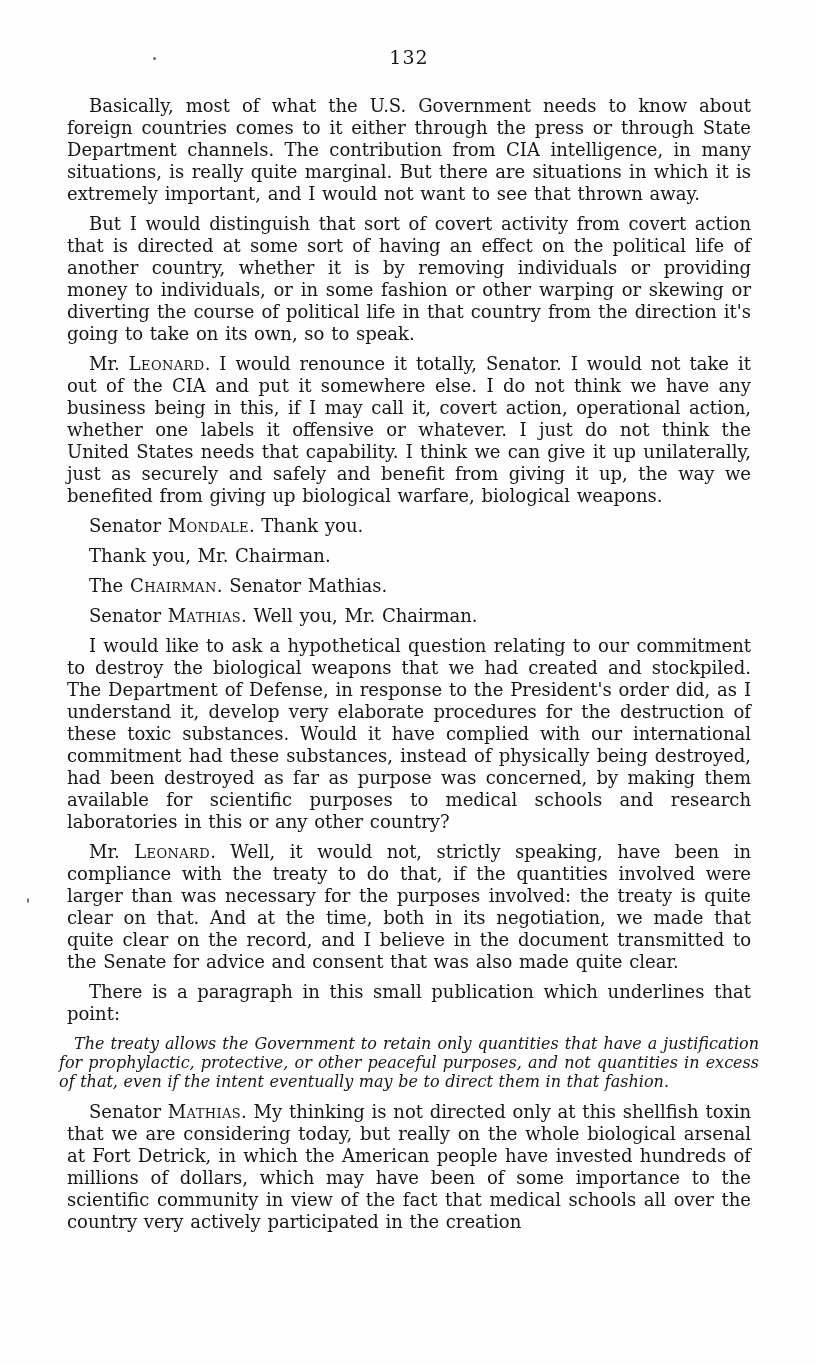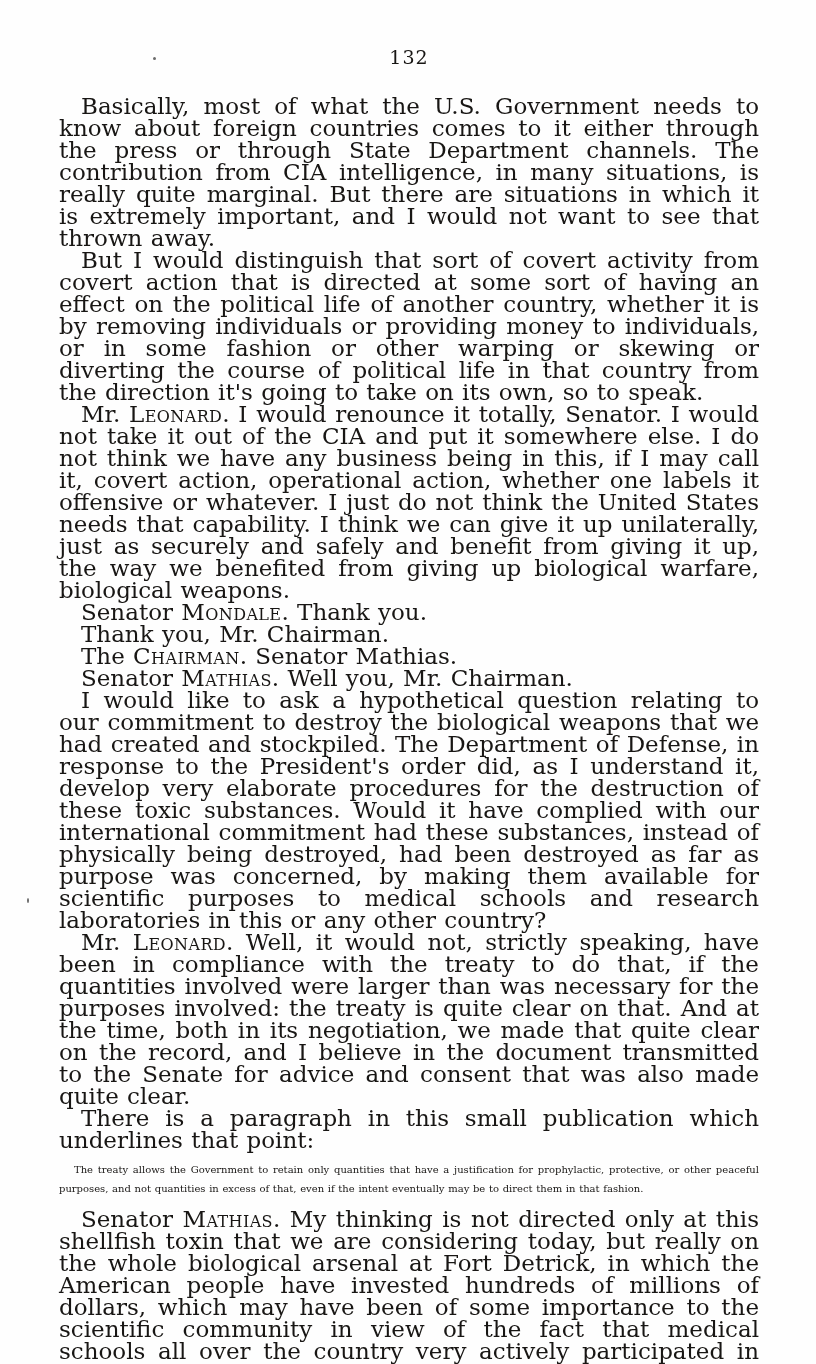--- a/index.html
+++ b/index.html
@@ -25,34 +25,35 @@
   .page-number {
     text-align: center;
     font-size: 19px;
     letter-spacing: 1px;
     margin: 0 0 27px 0;
   }
   .content {
     width: 700px;
   }
   p.para {
-    margin: 0;
-    font-size: 23px;
+    margin: 8px;
+    font-size: 18px;
     line-height: 22px;
     text-align: justify;
     text-indent: 22px;
     word-spacing: 1px;
   }
   p.extract {
     margin: 9px 0 10px 0;
-    font-size: 10px;
+    font-size: 16px;
     line-height: 19px;
     text-align: justify;
     text-indent: 15px;
     word-spacing: 0.5px;
+    font-style: italic;
   }
   .sc {
     font-variant: small-caps;
     letter-spacing: 0.4px;
   }
   .speck {
     position: absolute;
     background: #6b6b6b;
     border-radius: 50%;
   }

